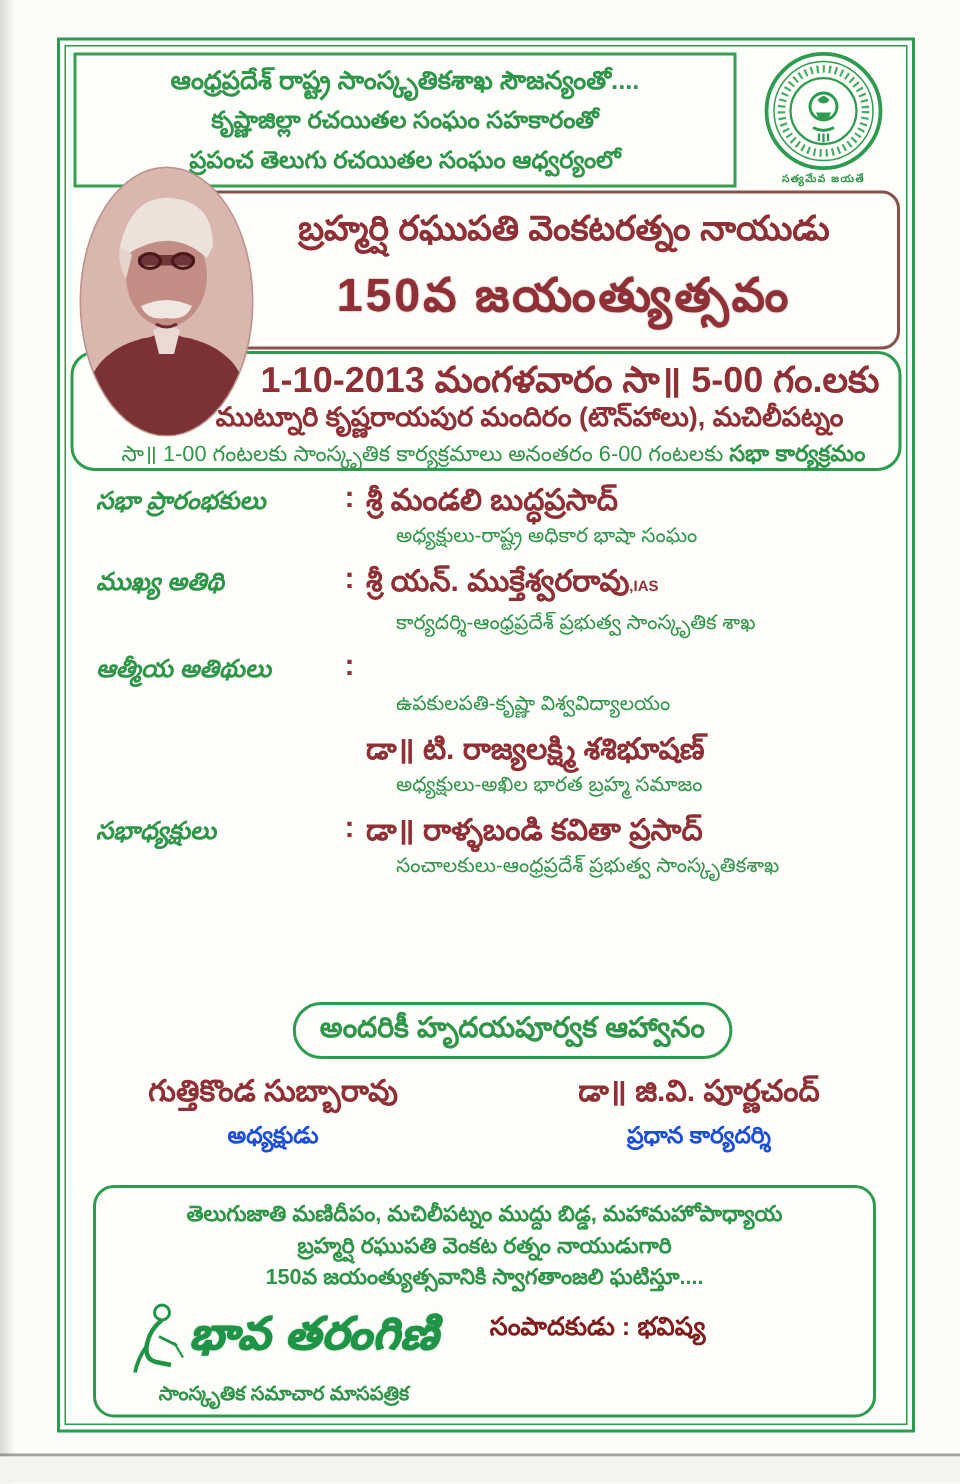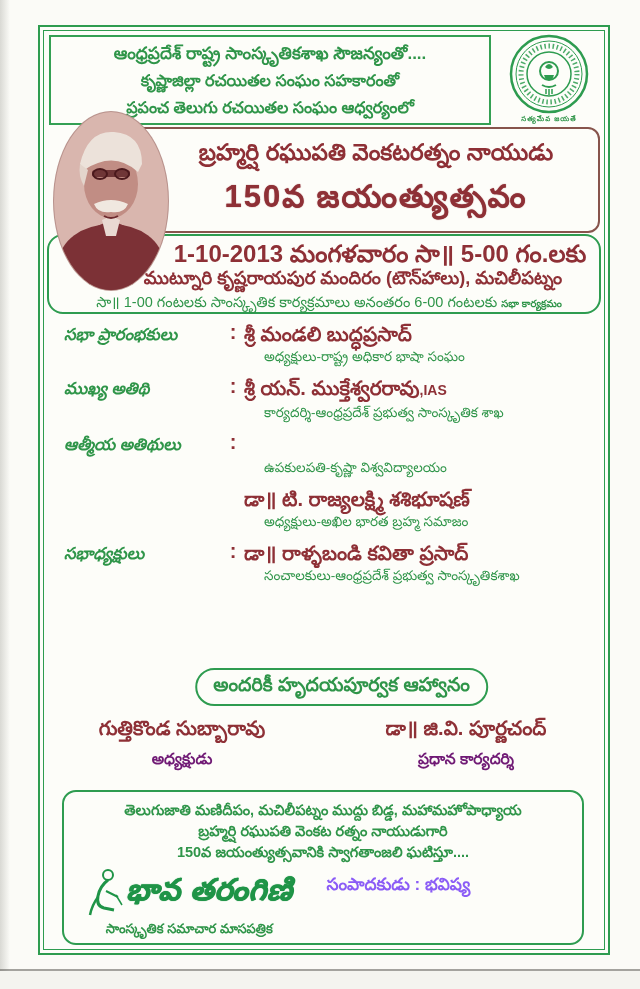--- a/index.html
+++ b/index.html
@@ -51,63 +51,63 @@
 
   
   .date-box{
     position:absolute;left:7px;top:207px;width:554px;height:80px;
     border:2px solid #2e9c50;border-radius:16px;box-sizing:border-box;
     padding-top:5px;
   }
   .date-line{ text-align:center;color:#8e3036;font-weight:bold;font-size:24px;line-height:25px;margin-left:112px;white-space:nowrap;}
   .venue-line{text-align:center;color:#8e3036;font-weight:bold;font-size:18px;line-height:25px;margin-left:58px;white-space:nowrap;}
   .sched-line{text-align:center;color:#2f9549;font-size:14.5px;line-height:23px;margin-left:10px;white-space:nowrap;}
-  .sched-line .bold{font-weight:bold;font-size:10px;}
+  .sched-line .bold{font-weight:bold;font-size:15px;}
 
   
   .program{position:absolute;left:24px;top:294px;width:530px;}
   .prog-row{display:flex;align-items:flex-start;}
   .prog-label{width:158px;flex:none;color:#2f9549;font-weight:bold;font-style:italic;font-size:16.5px;padding-top:4px;white-space:nowrap;}
   .prog-colon{width:22px;flex:none;color:#8e3036;font-weight:bold;font-size:20px;text-align:center;}
   .prog-names{flex:1;}
   .name-block{margin-bottom:9px;}
   .prog-name{color:#8e3036;font-weight:bold;font-size:20px;line-height:26px;white-space:nowrap;}
-  .prog-suffix{font-size:14px;font-weight:bold;color:#8e3036;}
+  .prog-suffix{font-size:10px;font-weight:bold;color:#8e3036;}
   .prog-role{color:#2f9549;font-size:13.5px;line-height:19px;margin-left:20px;white-space:nowrap;}
   .indent-names{margin-left:180px;}
 
   
   .invite-pill{
     position:absolute;left:50%;top:641px;transform:translateX(-44%);
     border:2px solid #2e9c50;border-radius:22px;padding:4px 16px;
     color:#2f9549;font-weight:bold;font-size:19px;white-space:nowrap;
   }
 
   
   .signatories{position:absolute;left:0;top:690px;width:100%;display:flex;}
   .sig-col{width:50%;text-align:center;}
   .sig-name{color:#8e3036;font-weight:bold;font-size:20px;white-space:nowrap;}
-  .sig-role{color:#701a75;font-weight:bold;font-size:15.5px;margin-top:5px;text-align:center;}
+  .sig-role{color:#1d4ed8;font-weight:bold;font-size:15.5px;margin-top:5px;text-align:center;}
 
   
   .footer-box{
     position:absolute;left:22px;top:763px;width:522px;height:155px;
     border:2px solid #2e9c50;border-radius:14px;box-sizing:border-box;
     padding-top:8px;
   }
   .footer-line{text-align:center;color:#2f9549;font-weight:bold;font-size:14.5px;line-height:21px;white-space:nowrap;}
   .magazine-row{display:flex;align-items:center;margin-top:4px;}
   .magazine-logo-wrap{margin-left:22px;display:flex;flex-direction:column;align-items:center;}
   .logo-line{display:flex;align-items:center;}
   .magazine-logo-text{
     color:#1f9447;font-weight:bold;font-style:italic;font-size:30px;letter-spacing:1px;white-space:nowrap;
     text-shadow:0 0 1px #1f9447,1px 0 0 #1f9447;
   }
   .magazine-tagline{color:#2f9549;font-weight:bold;font-size:13px;margin-top:2px;white-space:nowrap;}
-  .magazine-editor{color:#8b5cf6;font-weight:bold;font-size:17px;margin-left:34px;margin-bottom:33px;white-space:nowrap;}
+  .magazine-editor{color:#7f1d1d;font-weight:bold;font-size:17px;margin-left:34px;margin-bottom:33px;white-space:nowrap;}
 
   .emblem-caption{color:#2f9549;font-size:7px;font-weight:bold;margin-top:-2px;letter-spacing:1px;}
 </style>
 </head>
 <body>
 
 <div class="page-edge-shade"></div>
 
 <div class="card">
   <div class="card-inner-border"></div>

